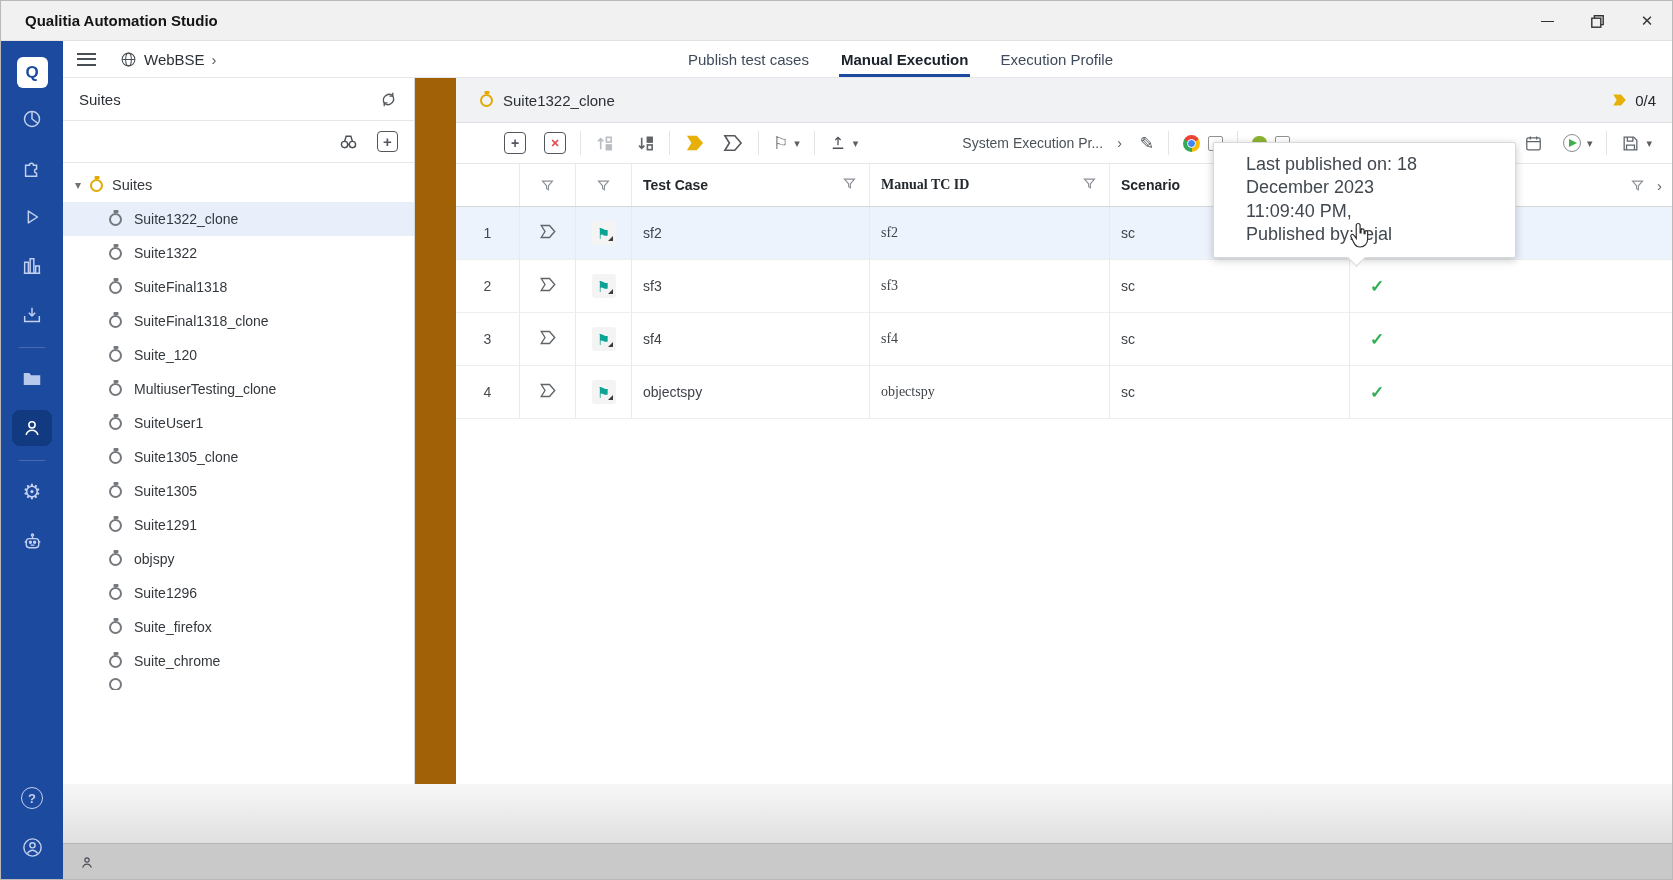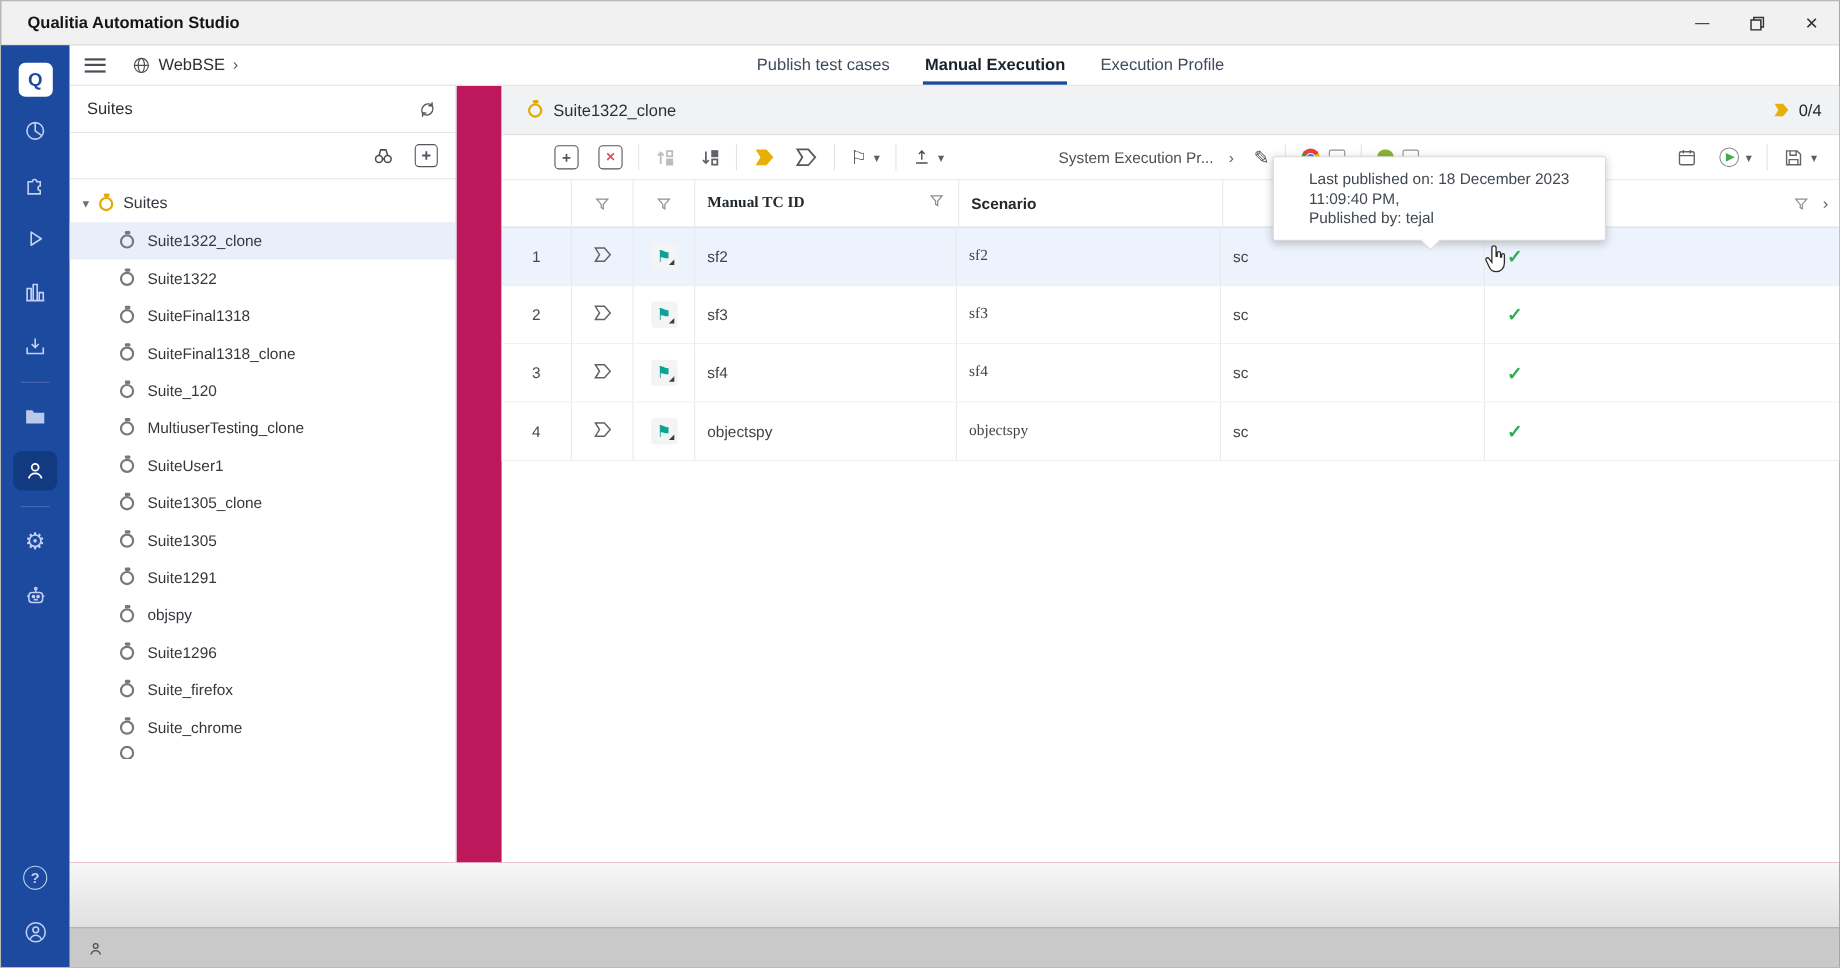--- a/index.html
+++ b/index.html
@@ -1,18 +1,18 @@
 <!DOCTYPE html>
 <html><head>
 <meta charset="utf-8">
 <style>
   * { box-sizing: border-box; margin: 0; padding: 0; }
   html,body { background:#ddd; }
   body { font-family: "Liberation Sans", sans-serif; }
-  .app { position:relative; width:1673px; height:880px; background:#be185d; overflow:hidden;
+  .app { position:relative; width:1673px; height:880px; background:#a16207; overflow:hidden;
          border:1px solid #b9b9b9; }
 
   
   .titlebar { position:absolute; left:0; top:0; right:0; height:40px; background:#f1f1f1;
               border-bottom:1px solid #e2e2e2; display:flex; align-items:center; z-index:5;}
   .titlebar .title { margin-left:24px; font-size:15px; font-weight:bold; color:#141414; }
   .win-controls { position:absolute; right:0; top:0; height:40px; display:flex; }
   .win-btn { width:50px; height:40px; display:flex; align-items:center; justify-content:center;
              color:#333; font-size:15px; }
   .min-glyph { width:13px; height:0; border-top:1.6px solid #333; display:inline-block; }
@@ -121,23 +121,23 @@
   .trow .c-num { color:#44494e; }
   .chev-badge { display:inline-block; }
   .flag-chip { width:24px; height:24px; background:#f4f4f4; border-radius:3px; position:relative;
                display:flex; align-items:center; justify-content:center; }
   .flag-glyph { color:#0ba393; font-size:15px; line-height:1; }
   .flag-chip::after { content:""; position:absolute; right:3px; bottom:4px;
                       border-left:5px solid transparent; border-bottom:5px solid #3c3c3c; }
   .check { color:#2fae53; font-size:17px; font-weight:bold; }
 
   
-  .tooltip { position:absolute; left:1156px; top:141px; width:303px; background:#fff;
+  .tooltip { position:absolute; left:1212px; top:141px; width:303px; background:#fff;
              border:1px solid #d9d9d9; border-radius:2px; box-shadow:0 2px 8px rgba(0,0,0,.22);
-             padding:10px 32px; font-size:14px; line-height:1.3; color:#41484f; z-index:30; }
+             padding:10px 32px; font-size:18px; line-height:1.3; color:#41484f; z-index:30; }
   .tooltip::after { content:""; position:absolute; bottom:-7px; left:136px; width:12px; height:12px;
                     background:#fff; transform:rotate(45deg);
                     border-right:1px solid #d9d9d9; border-bottom:1px solid #d9d9d9; }
   .cursor-hand { position:absolute; left:1346px; top:221px; z-index:40; }
 
   
   .bottom-grad { position:absolute; left:62px; top:783px; right:0; height:59px;
                  background:linear-gradient(#f7f7f7,#e0e0e0); }
   .statusbar { position:absolute; left:62px; top:842px; right:0; height:38px; background:#c9c9c9;
                border-top:1px solid #b4b4b4; display:flex; align-items:center; padding-left:16px; }
@@ -447,20 +447,26 @@
       <div class="cell c-chev">
         <svg width="15" height="15" viewBox="0 0 24 24">
             <path d="M4 5h16l-6.5 7.5V19l-3-1.8v-4.7z" fill="none" stroke="#8b9096" stroke-width="1.8"></path>
           </svg>
       </div>
       <div class="cell c-flag">
         <svg width="15" height="15" viewBox="0 0 24 24">
             <path d="M4 5h16l-6.5 7.5V19l-3-1.8v-4.7z" fill="none" stroke="#8b9096" stroke-width="1.8"></path>
           </svg>
       </div>
+      <div class="cell c-tc">
+        <span>Test Case</span>
+        <span class="head-funnel-right"><svg width="15" height="15" viewBox="0 0 24 24">
+              <path d="M4 5h16l-6.5 7.5V19l-3-1.8v-4.7z" fill="none" stroke="#8b9096" stroke-width="1.8"></path>
+            </svg></span>
+      </div>
       <div class="cell c-man">
         <span>Manual TC ID</span>
         <span class="head-funnel-right"><svg width="15" height="15" viewBox="0 0 24 24">
               <path d="M4 5h16l-6.5 7.5V19l-3-1.8v-4.7z" fill="none" stroke="#8b9096" stroke-width="1.8"></path>
             </svg></span>
       </div>
       <div class="cell c-sc">
         <span>Scenario</span>
       </div>
       <div class="cell c-pub"></div>

